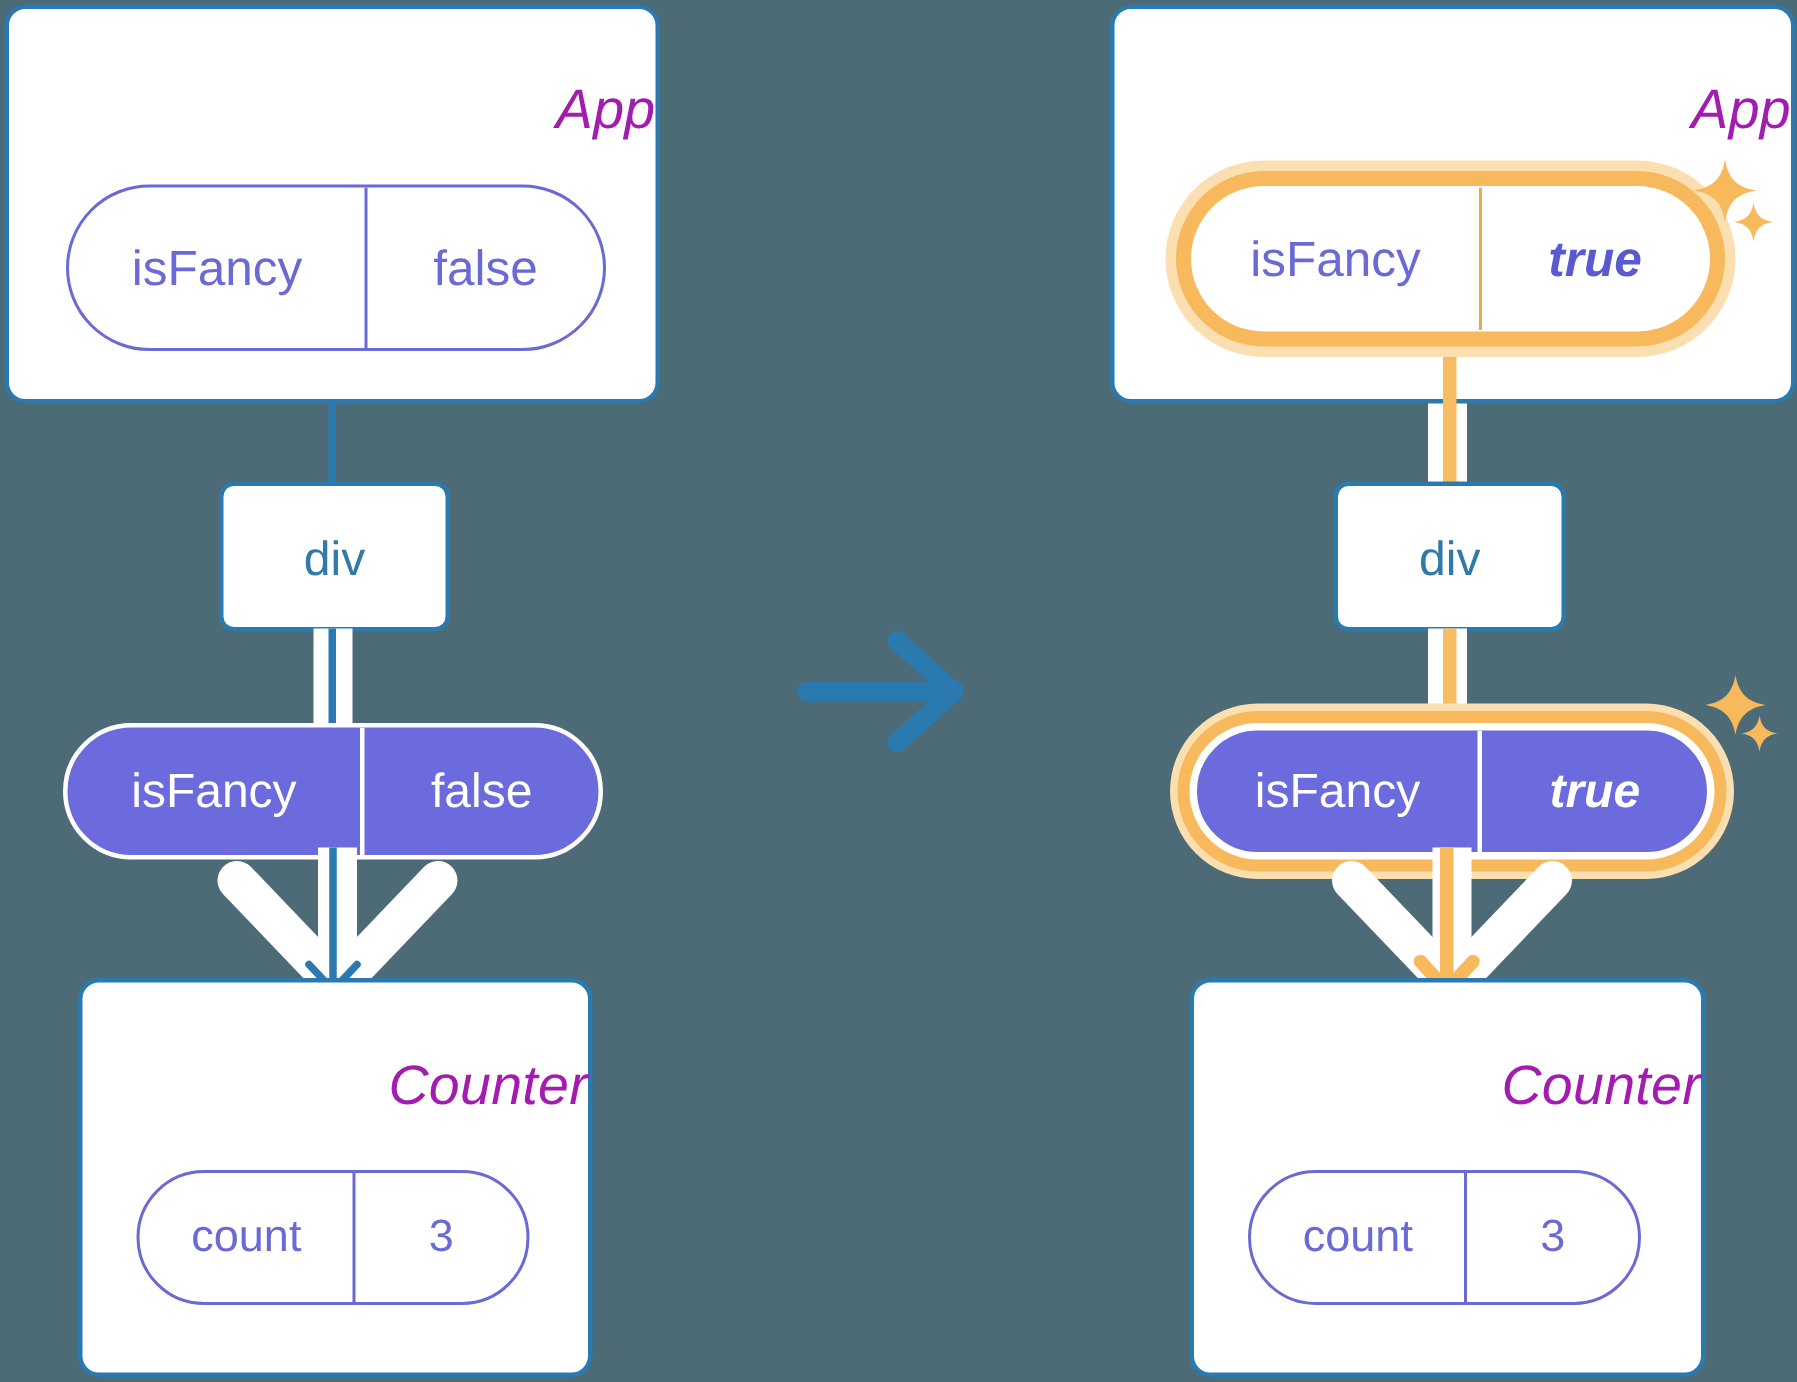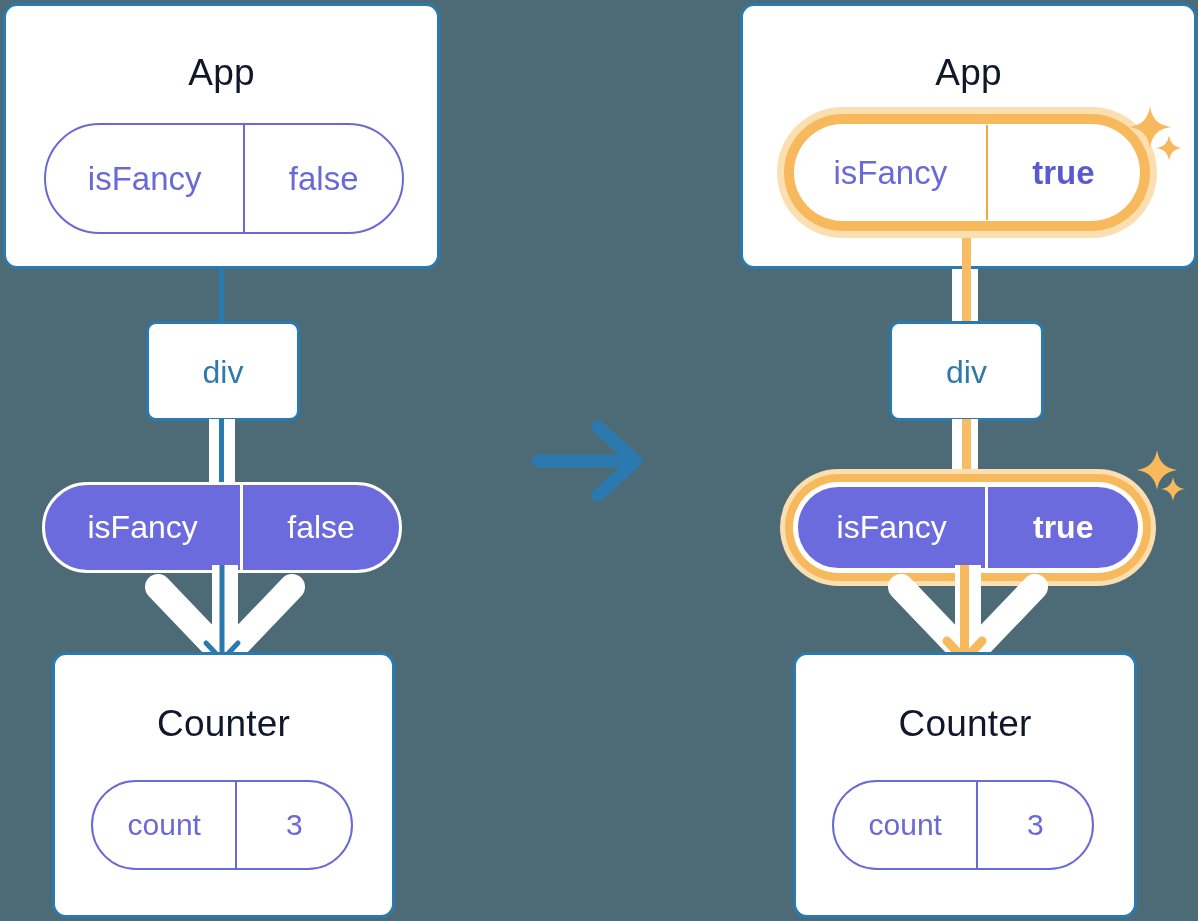--- a/index.html
+++ b/index.html
@@ -22,26 +22,27 @@
   .compbox{
     position:absolute;
     background:#ffffff;
     border:3px solid #2a7ab0;
     border-radius:14px;
     box-sizing:border-box;
   }
   .comptitle{
     position:absolute;
     left:0;right:0;
-    text-align:center;
-    color:#0f172a;
+    text-align:right;
+    color:#a21caf;
     font-size:37px;
     font-weight:400;
     letter-spacing:0.2px;
     white-space:nowrap;
+    font-style:italic;
   }
   .divlabel{
     position:absolute;
     left:0;right:0;
     text-align:center;
     color:#2f7aa8;
     font-size:32px;
     white-space:nowrap;
   }
 
@@ -65,21 +66,21 @@
   .pill .cellA,.pill .cellB{
     display:flex;align-items:center;justify-content:center;
     box-sizing:border-box;
     white-space:nowrap;
     text-align:right;
   }
   .pill.outline .cellA{flex:0 0 56%;border-right:2px solid #6a6ad6;color:#6a6ad6;}
   .pill.outline .cellB{flex:1 1 auto;color:#6a6ad6;}
   .pill.filled .cellA{flex:0 0 56%;border-right:3px solid #ffffff;color:#ffffff;}
   .pill.filled .cellB{flex:1 1 auto;color:#ffffff;}
-  .pill .bold{font-weight:bold;}
+  .pill .bold{font-weight:bold;font-style:italic;}
 
   
   .vline{position:absolute;background:#2a7ab0;}
   .vline-white{position:absolute;background:#ffffff;}
   .vline-orange{position:absolute;background:#f8bd62;}
   .vline-faint{position:absolute;background:#d9e6f2;}
   .vline-faint-orange{position:absolute;background:#fbe6c4;}
   .ring-outer{
     position:absolute;
     border-radius:999px;

